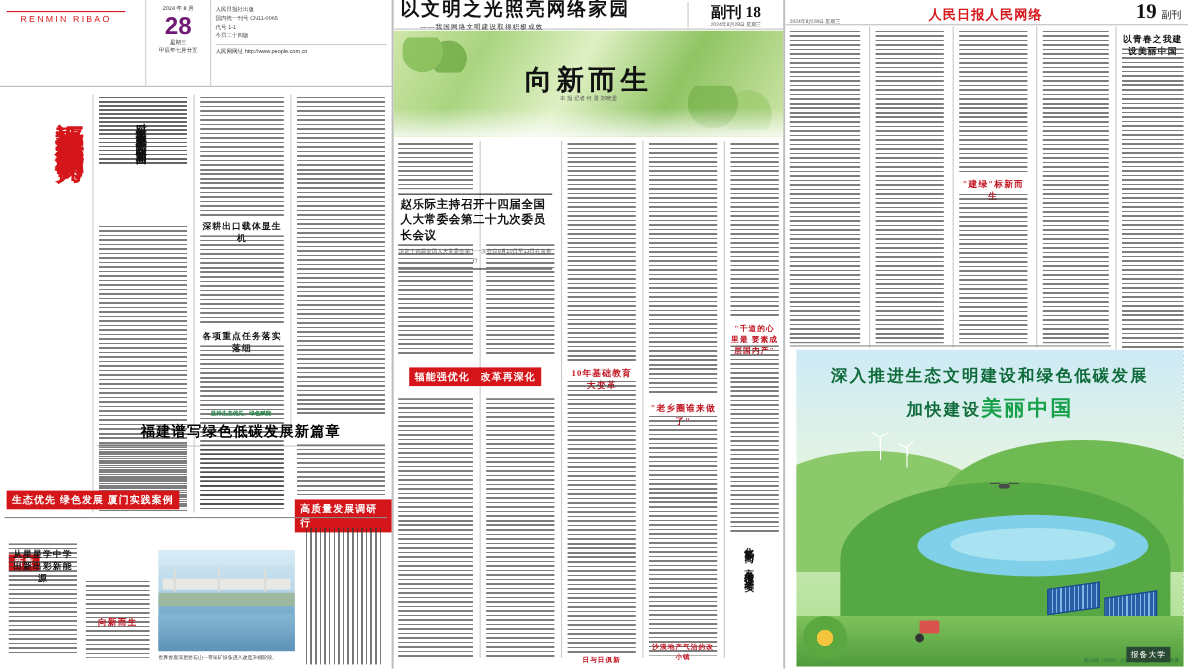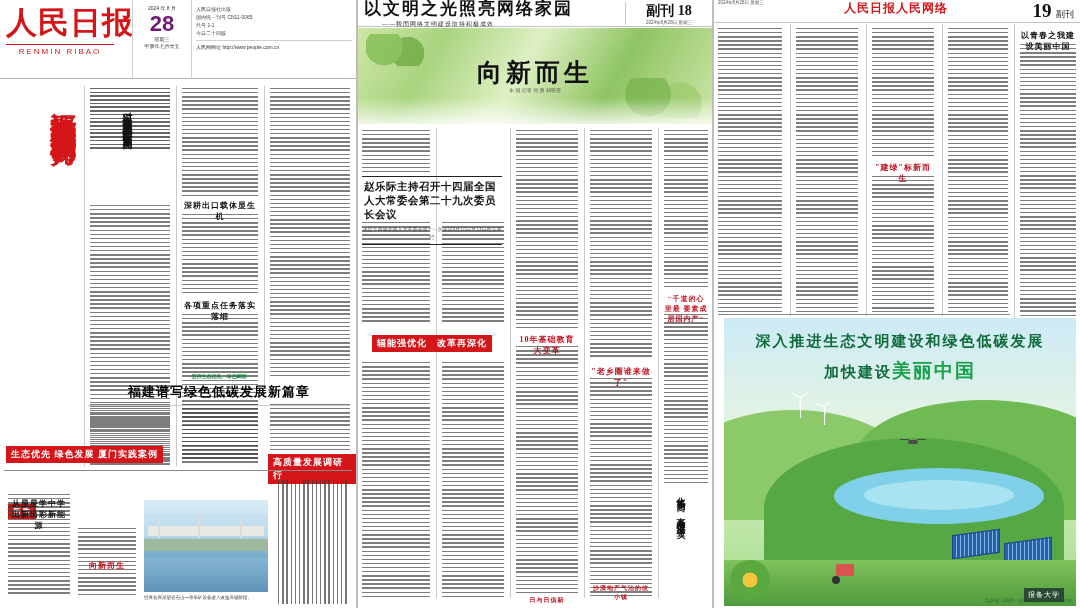--- a/index.html
+++ b/index.html
@@ -106,21 +106,21 @@
   .kan-badge{
     font-family:"Liberation Serif",serif;font-weight:bold;font-size:14px;color:#111;
   }
   .big-center-title{
     font-family:"Liberation Serif",serif;font-weight:bold;font-size:25px;
     color:#111;letter-spacing:4px;text-align:center;
   }
   .headline-rule{border-top:1px solid #222;border-bottom:1px solid #222;}
 
   
-  .r-top{height:22px;border-bottom:1px solid #c0c0c0;display:flex;align-items:flex-start;justify-content:space-between;}
+  .r-top{height:22px;border-bottom:1px solid #c0c0c0;display:flex;align-items:flex-end;justify-content:space-between;}
   .r-logo{
     font-family:"Liberation Serif",serif;font-weight:bold;color:#d4161a;font-size:12px;letter-spacing:1px;
   }
   .r-num{font-family:"Liberation Serif",serif;font-weight:bold;font-size:19px;color:#111;}
 
   
   .poster{
     position:absolute;left:724px;top:318px;width:352px;height:288px;
     background:linear-gradient(#cdeaf6 0%, #e2f3e4 34%, #d9f0d2 52%, #bfe6a8 72%, #a7dc8a 100%);
     overflow:hidden;
@@ -159,21 +159,20 @@
 </style>
 </head>
 <body>
 
 <div class="page">
 
   <div class="sheet left">
 
     <div class="masthead">
       <div class="mast-logo">
-        <div class="cn">人民日报</div>
         <div class="py">RENMIN RIBAO</div>
       </div>
       <div class="mast-date">
         <div class="d1">2024 年 8 月</div>
         <div class="big">28</div>
         <div class="d2">星期三</div>
         <div class="d2">甲辰年七月廿五</div>
       </div>
       <div class="mast-info">
         <div>人民日报社出版</div>

